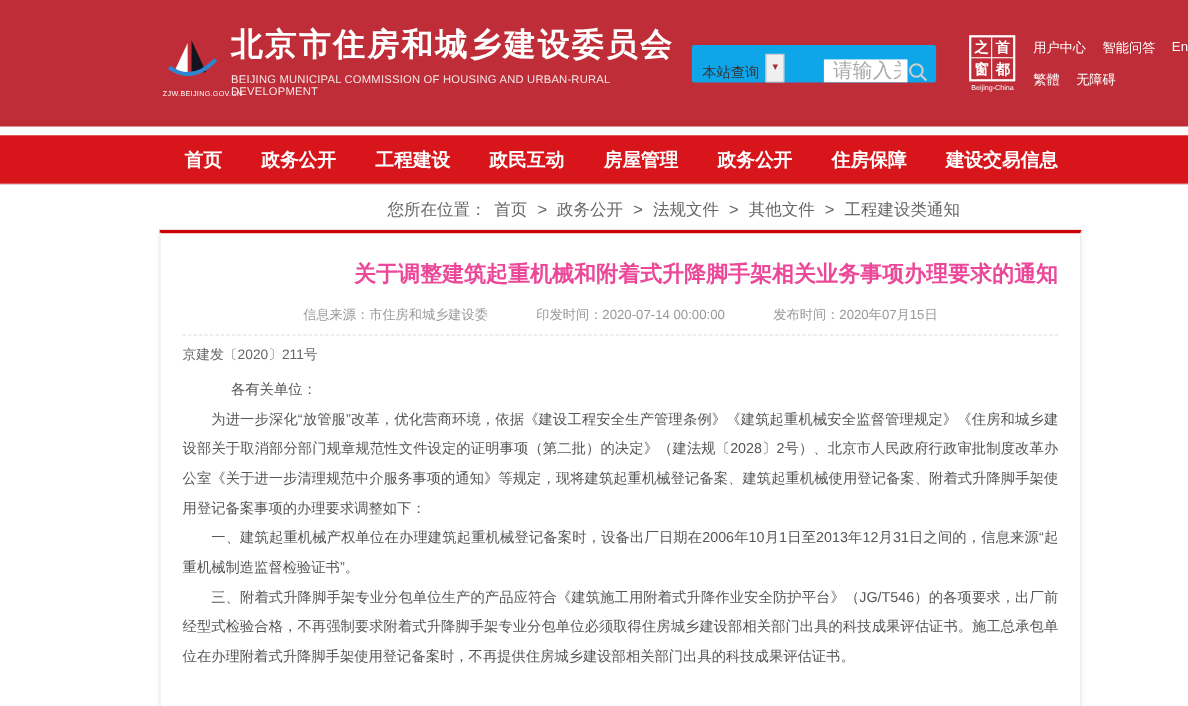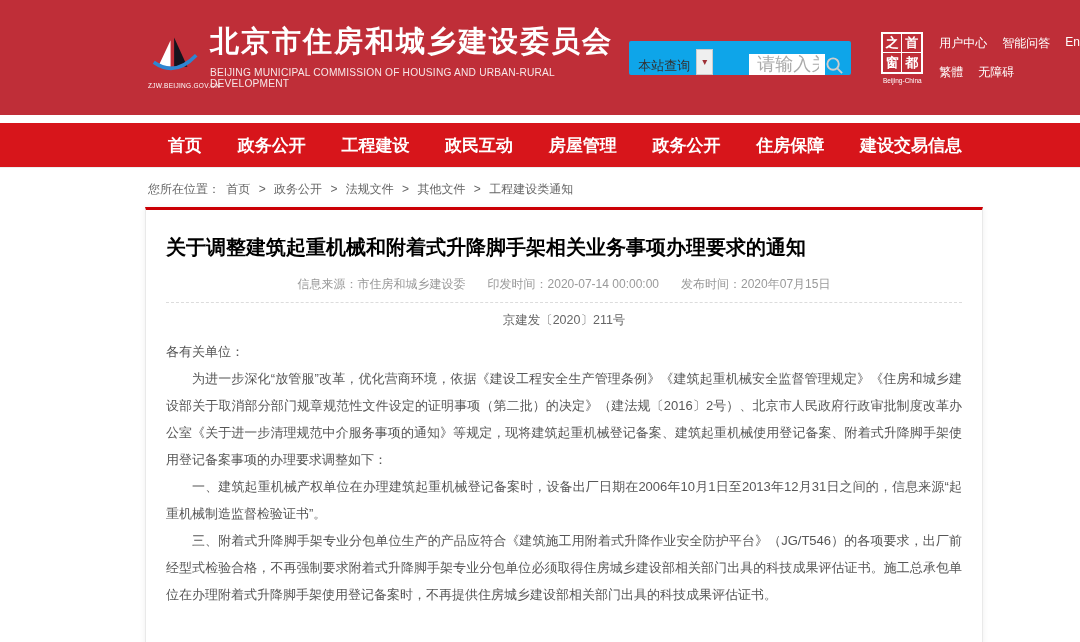--- a/index.html
+++ b/index.html
@@ -62,50 +62,50 @@
   
   .main-nav {
     height: 45px; background: #d7151b; margin-top: 8px;
     display: flex; align-items: center; justify-content: space-between;
     padding: 0 118px 0 168px;
     border-bottom: 1px solid #eee;
   }
   .nav-item { color: #fff; font-size: 17px; font-weight: bold; cursor: pointer; white-space: nowrap; }
 
   
-  .breadcrumb { margin: 13px 0 9px 148px; font-size: 12px; color: #666; }
+  .breadcrumb { margin: 13px 0 9px 148px; font-size: 15px; color: #666; text-align: center; }
   .crumb-prefix { color: #666; }
   .crumb-item { color: #666; cursor: pointer; margin: 0 3px; }
   .crumb-sep { color: #666; margin: 0 2px; }
 
   
   .article-panel {
     margin-left: 145px; width: 838px; height: 437px;
     background: #fff;
     border: 1px solid #e9e9e9; border-top: 3px solid #cb0005;
     box-shadow: 0 1px 6px rgba(0,0,0,0.07);
     padding: 0 20px; overflow: hidden;
   }
   .article-title {
-    text-align: left; font-size: 20px; font-weight: bold; color: #000000;
+    text-align: right; font-size: 20px; font-weight: bold; color: #ec4899;
     margin: 24px 0 0; line-height: 1.3;
   }
   .article-meta {
-    display: flex; justify-content: center; gap: 22px;
+    display: flex; justify-content: center; gap: 44px;
     font-size: 12px; color: #999; margin-top: 16px;
   }
   .meta-item { white-space: nowrap; }
   .meta-divider { border-bottom: 1px dashed #dcdcdc; margin-top: 9px; }
-  .doc-number { text-align: center; font-size: 12.5px; color: #666; margin-top: 9px; }
+  .doc-number { text-align: left; font-size: 12.5px; color: #666; margin-top: 9px; }
   .article-body {
     margin-top: 9px; font-size: 13px; color: #565656;
     line-height: 27px; text-align: justify;
   }
   .article-body p { margin: 0; text-indent: 2em; }
-  .article-body p.no-indent { text-indent: 0; }
+  .article-body p.no-indent { text-indent: 0; margin-left: 44px; }
 </style>
 </head>
 <body>
 
 <div class="page">
 
   <header class="site-header">
     <div class="brand">
       <div class="logo-wrap">
         <span>
@@ -192,20 +192,20 @@
       <span class="meta-item">印发时间：2020-07-14 00:00:00</span>
       <span class="meta-item">发布时间：2020年07月15日</span>
     </div>
 
     <div class="meta-divider"></div>
 
     <div class="doc-number">京建发〔2020〕211号</div>
 
     <div class="article-body">
       <p class="no-indent">各有关单位：</p>
-      <p>为进一步深化“放管服”改革，优化营商环境，依据《建设工程安全生产管理条例》《建筑起重机械安全监督管理规定》《住房和城乡建设部关于取消部分部门规章规范性文件设定的证明事项（第二批）的决定》（建法规〔2016〕2号）、北京市人民政府行政审批制度改革办公室《关于进一步清理规范中介服务事项的通知》等规定，现将建筑起重机械登记备案、建筑起重机械使用登记备案、附着式升降脚手架使用登记备案事项的办理要求调整如下：</p>
+      <p>为进一步深化“放管服”改革，优化营商环境，依据《建设工程安全生产管理条例》《建筑起重机械安全监督管理规定》《住房和城乡建设部关于取消部分部门规章规范性文件设定的证明事项（第二批）的决定》（建法规〔2028〕2号）、北京市人民政府行政审批制度改革办公室《关于进一步清理规范中介服务事项的通知》等规定，现将建筑起重机械登记备案、建筑起重机械使用登记备案、附着式升降脚手架使用登记备案事项的办理要求调整如下：</p>
       <p>一、建筑起重机械产权单位在办理建筑起重机械登记备案时，设备出厂日期在2006年10月1日至2013年12月31日之间的，信息来源“起重机械制造监督检验证书”。</p>
       <p>三、附着式升降脚手架专业分包单位生产的产品应符合《建筑施工用附着式升降作业安全防护平台》（JG/T546）的各项要求，出厂前经型式检验合格，不再强制要求附着式升降脚手架专业分包单位必须取得住房城乡建设部相关部门出具的科技成果评估证书。施工总承包单位在办理附着式升降脚手架使用登记备案时，不再提供住房城乡建设部相关部门出具的科技成果评估证书。</p>
 
     </div>
   </main>
 
 </div>
 
 </body></html>

